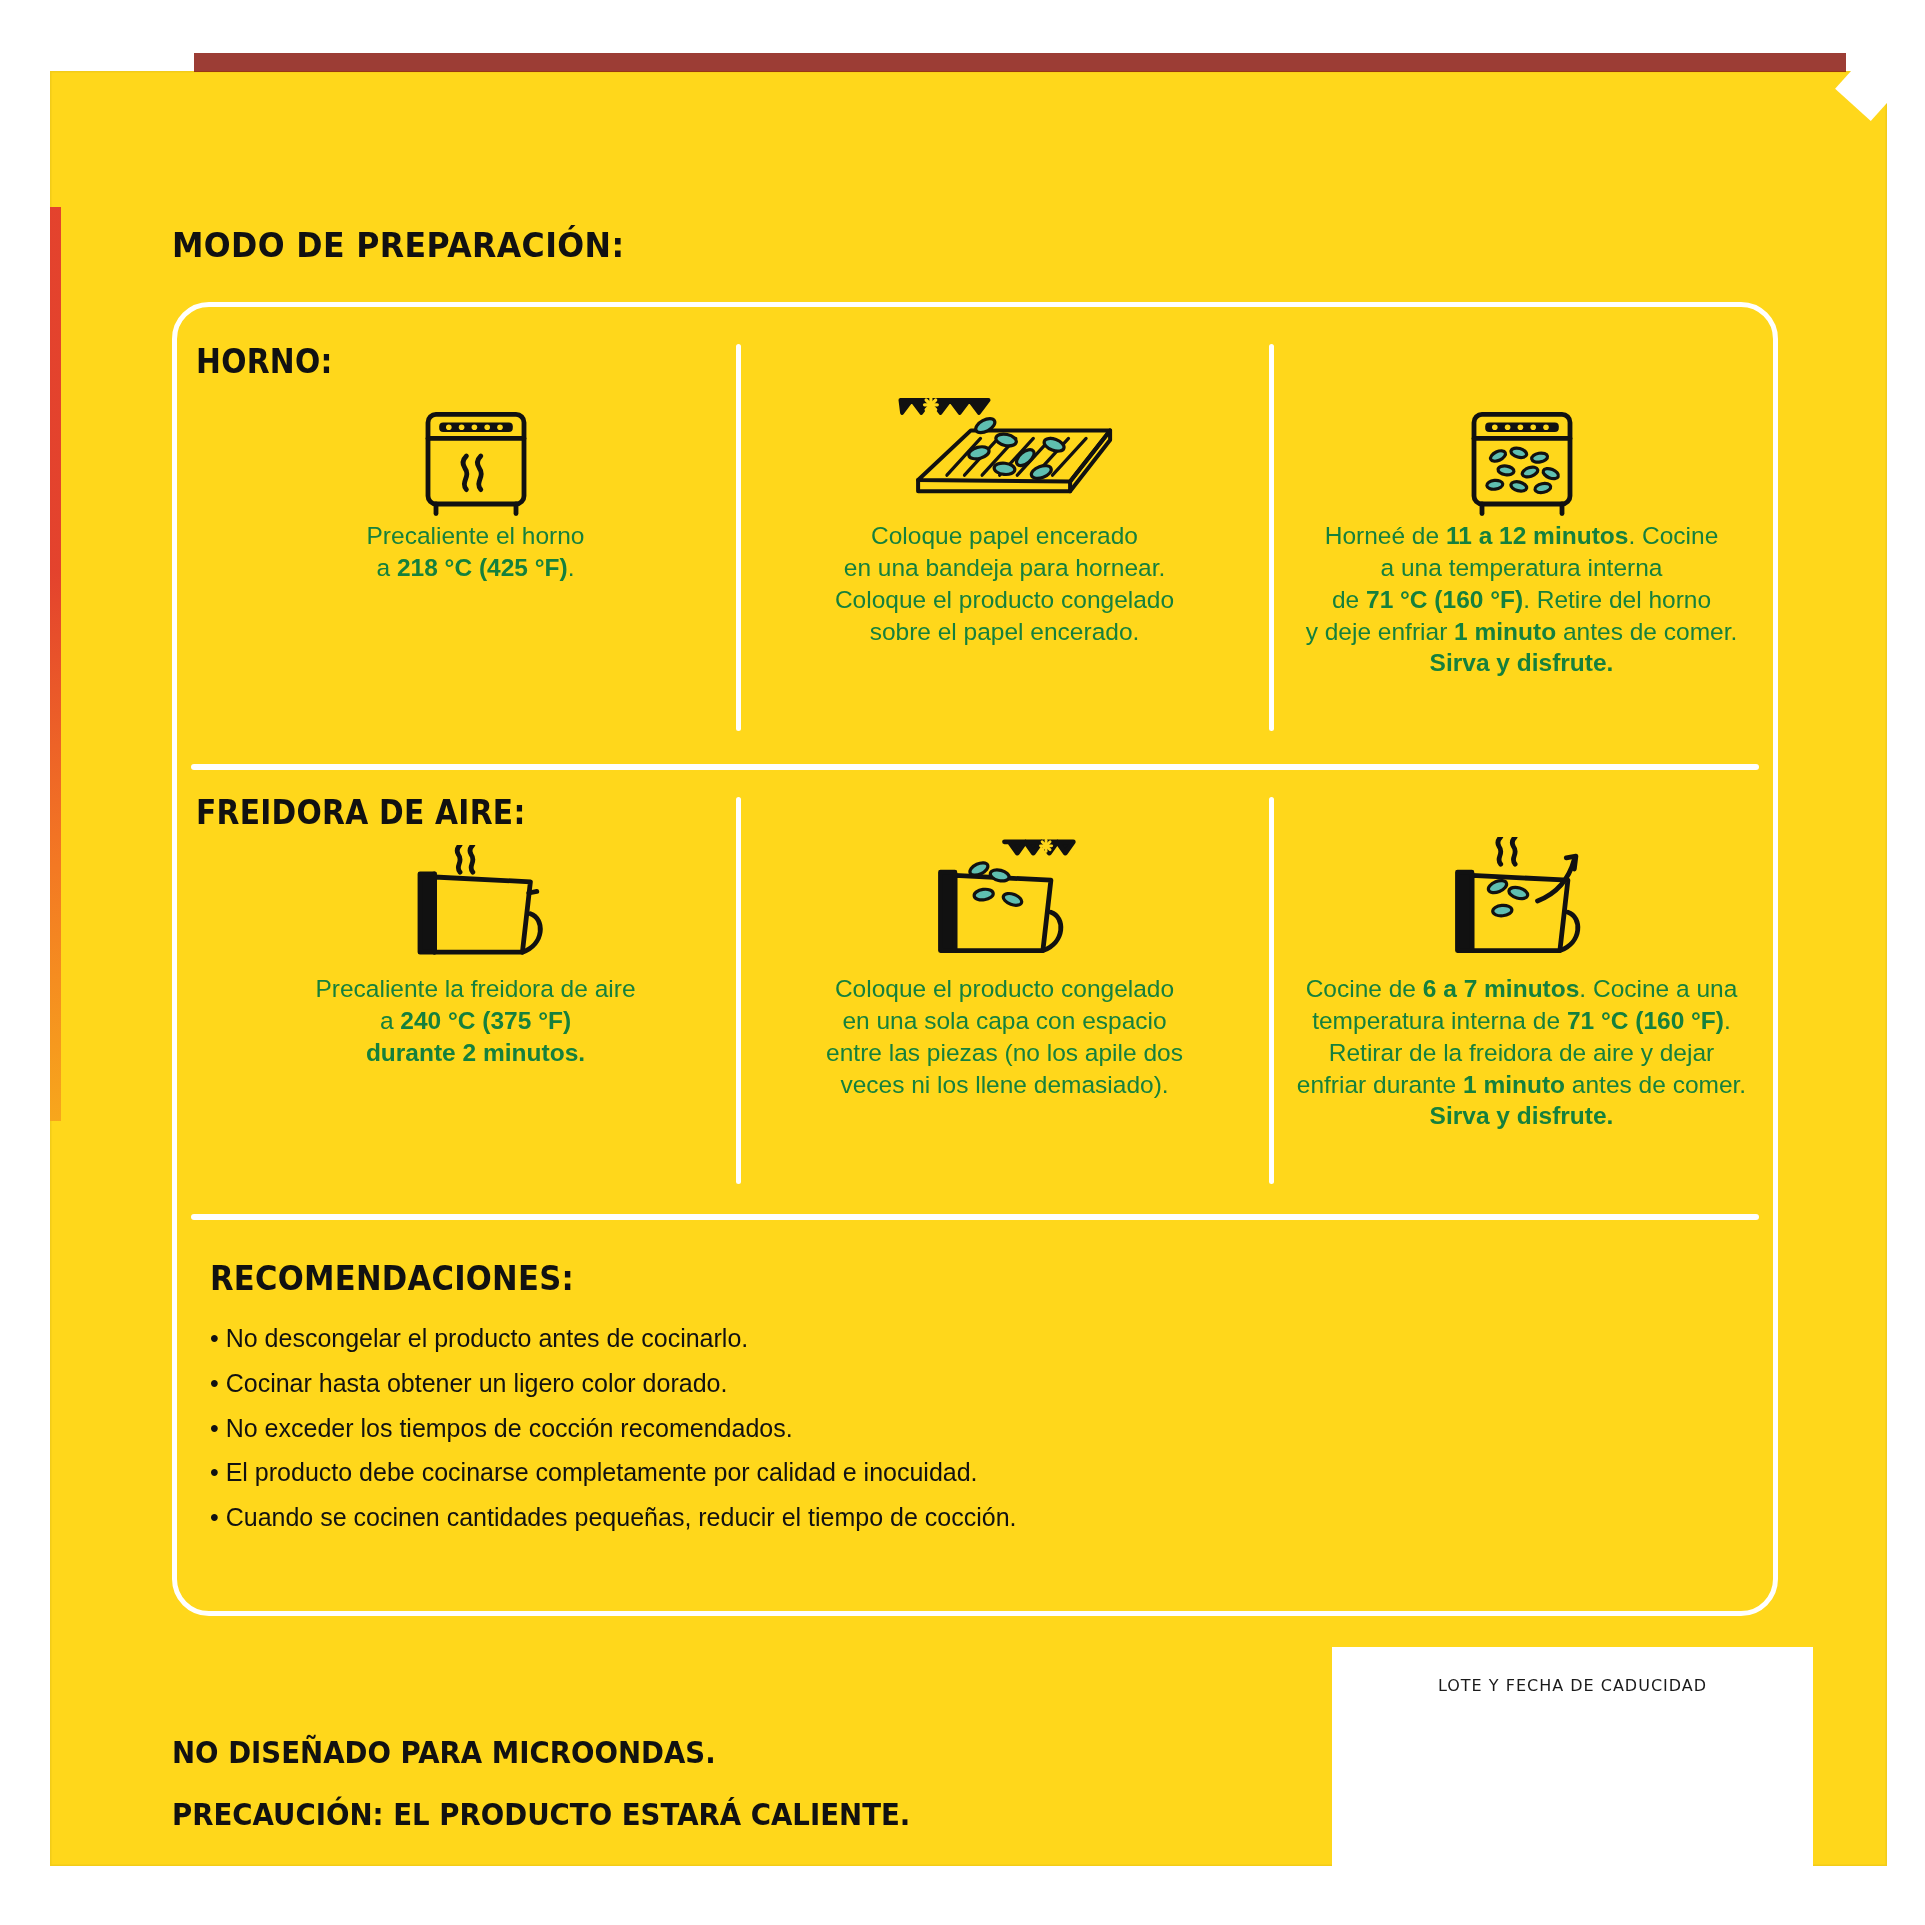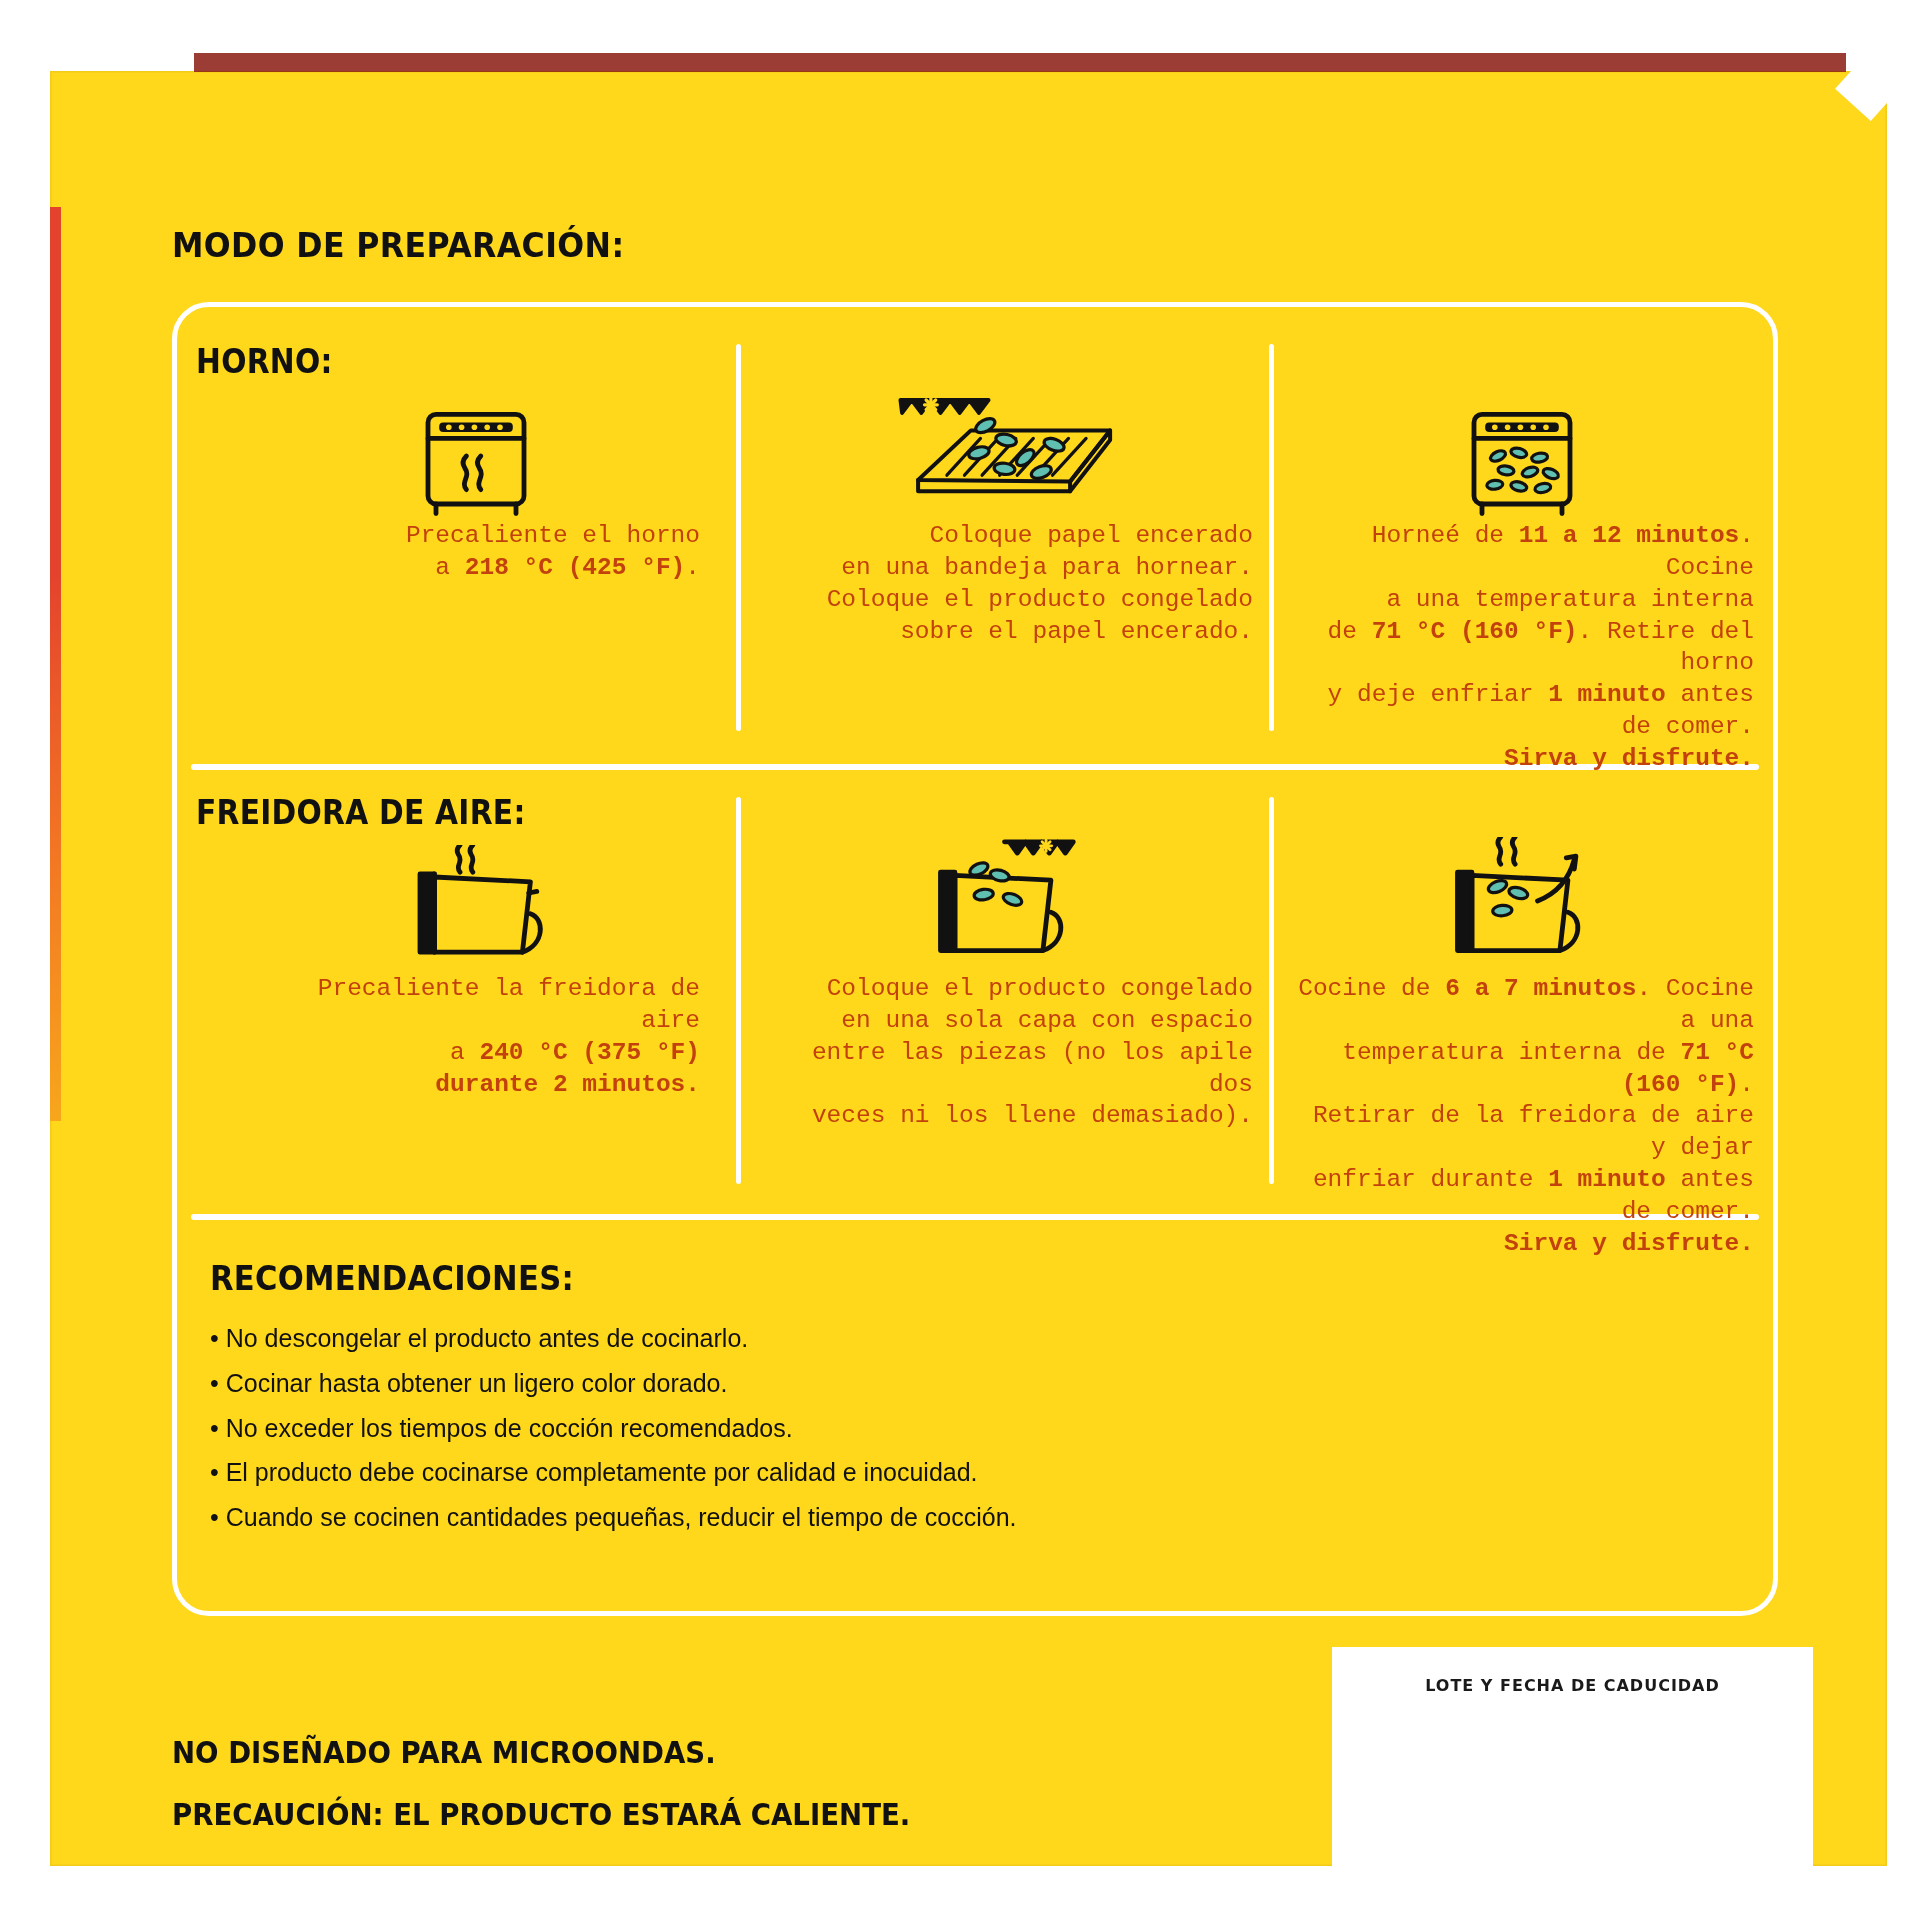--- a/index.html
+++ b/index.html
@@ -107,25 +107,25 @@
     background: #ffffff;
     border-radius: 3.2px;
   }
   #vsep-1 { left: 686px; top: 273px; height: 387px; }
   #vsep-2 { left: 1219px; top: 273px; height: 387px; }
   #vsep-3 { left: 686px; top: 726px; height: 387px; }
   #vsep-4 { left: 1219px; top: 726px; height: 387px; }
 
   .step {
     position: absolute;
-    text-align: right;
-    color: #c2410c;
+    text-align: center;
+    color: #15803d;
     font-size: 24.5px;
     line-height: 1.30;
-    font-family: Liberation Mono, monospace;
+    font-family: Liberation Sans, sans-serif;
   }
   .step b { font-weight: 700; }
 
   .icon-wrap {
     display: flex;
     justify-content: center;
     align-items: flex-end;
     height: 144px;
   }
 
@@ -170,21 +170,21 @@
     width: 481px;
     height: 241px;
     background: #ffffff;
   }
   .lote-label {
     position: absolute;
     top: 29px;
     width: 100%;
     text-align: center;
     font-family: "DejaVu Sans", sans-serif;
-    font-weight: 700;
+    font-weight: 400;
     font-size: 16px;
     letter-spacing: 1px;
     color: #1a1a1a;
   }
 
   svg { display: block; }
 </style>
 </head>
 <body>
 

